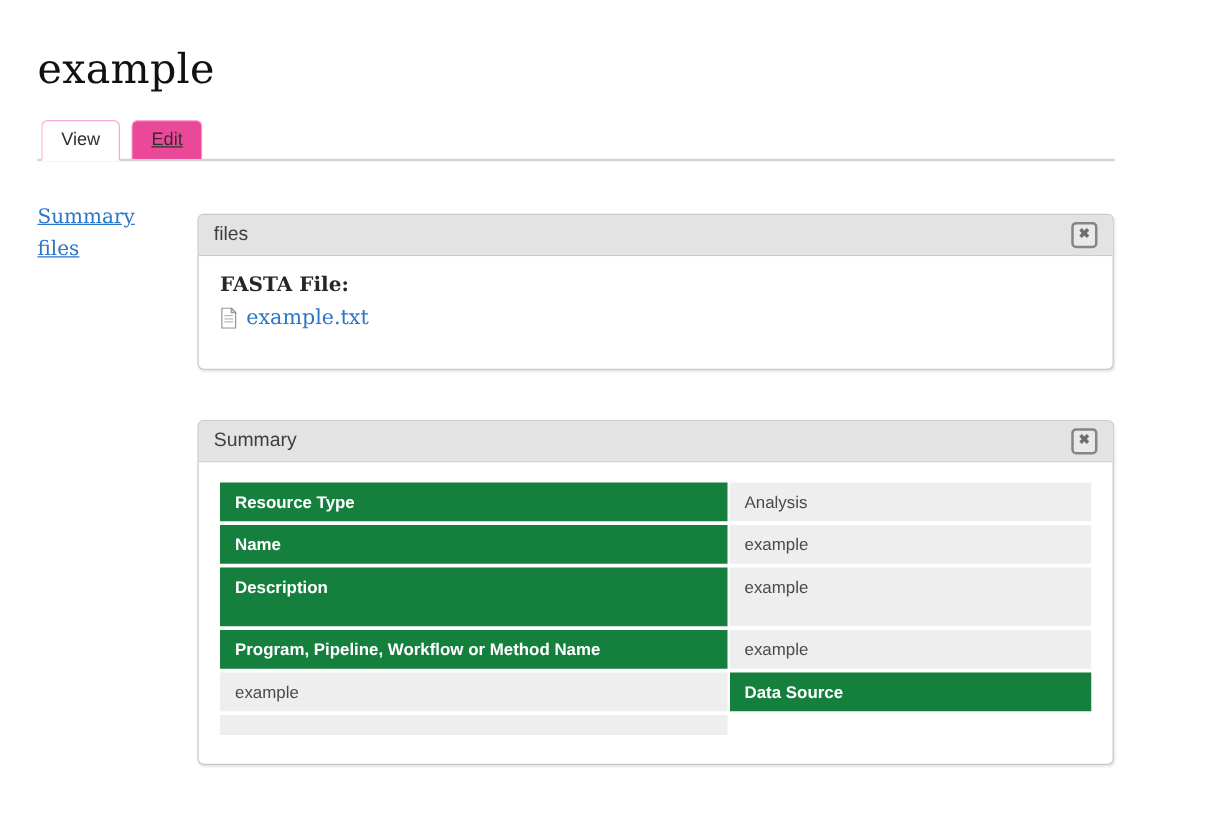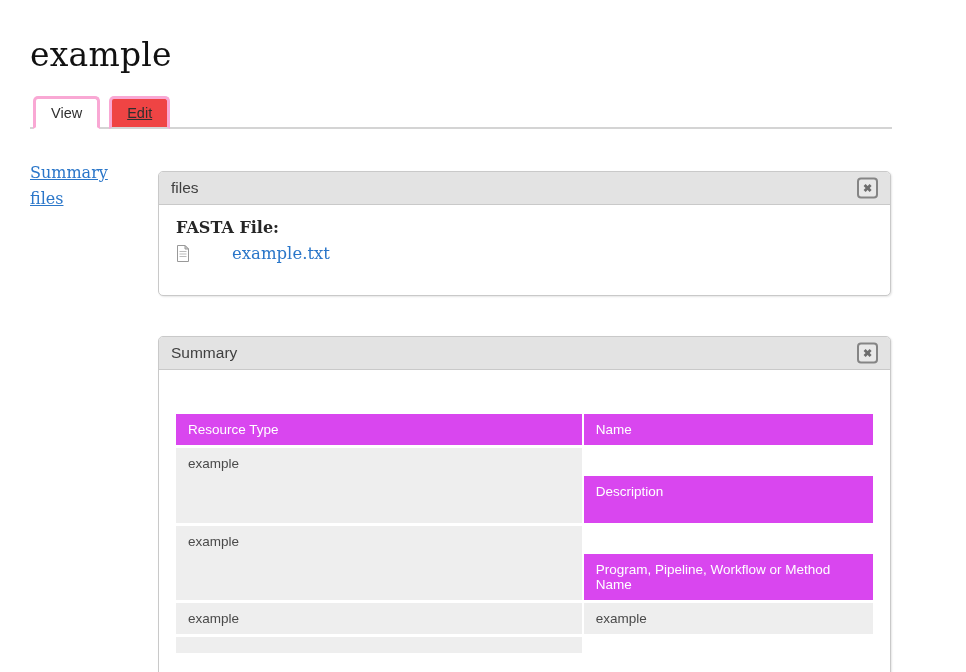--- a/index.html
+++ b/index.html
@@ -24,26 +24,26 @@
     margin: 23px 74px 0 30px;
     border-bottom: 2px solid #d4d4d4;
     padding-left: 3px;
     height: 33px;
   }
   .tab {
     display: flex; align-items: center;
     height: 33px; margin-bottom: -2px; margin-right: 9px;
     padding: 0 15px;
     font-size: 14.5px; color: #2f2f2f;
-    border: 3px solid #f9a8d4;
+    border: 1px solid #f9a8d4;
     border-radius: 5px 5px 0 0;
     cursor: pointer;
   }
   .tab.active { background: #fff; border-bottom: 2px solid #fff; }
-  .tab.inactive { background: #ef4444; border-bottom: 2px solid #d4d4d4; text-decoration: underline; }
+  .tab.inactive { background: #ec4899; border-bottom: 2px solid #d4d4d4; text-decoration: underline; }
 
   
   .content-row { display: flex; margin: 29px 0 0 30px; }
   .sidebar { width: 128px; flex: none; padding-top: 2px; }
   .sidebar a {
     display: block;
     font-family: "DejaVu Serif", serif;
     font-size: 16px; line-height: 26px;
     color: #2a76c9; text-decoration: underline;
     cursor: pointer;
@@ -77,38 +77,38 @@
     font-size: 11px; font-weight: bold; line-height: 1;
     cursor: pointer;
   }
 
   
   .files-body { padding: 13px 16px 32px 17px; }
   .fasta-label {
     font-family: "DejaVu Serif", serif;
     font-weight: bold; font-size: 16px; color: #262626;
   }
-  .file-row { display: flex; align-items: center; margin-top: 7px; gap: 35px; }
+  .file-row { display: flex; align-items: flex-end; margin-top: 7px; }
   .file-icon { flex: none; margin-right: 7px; display: inline-flex; }
   .file-link {
     font-family: "DejaVu Serif", serif;
     font-size: 16.5px; color: #2a76c9; text-decoration: none;
     cursor: pointer;
   }
 
   
   .summary-body { padding: 16px 17px 23px 17px; }
   .summary-table {
     display: grid;
     grid-template-columns: 58.2% 1fr;
     gap: 3px 2px;
   }
   .cell { padding: 8px 12px; font-size: 13.5px; line-height: 15px; }
   .cell-label {
-    background: #d946ef; color: #ffffff; font-weight: normal; margin-top: 28px;
+    background: #15803d; color: #ffffff; font-weight: bold;
   }
   .cell-value { background: #eeeeee; color: #4a4a4a; }
   .tall { min-height: 47px; }
 </style>
 </head>
 <body>
 
 <h1 class="page-title">example</h1>
 
 <div class="tabstrip">
@@ -153,33 +153,35 @@
 
     <div class="panel panel-summary">
       <div class="panel-header">
         <span>Summary</span>
         <span class="close-btn">✖</span>
       </div>
       <div class="summary-body">
         <div class="summary-table">
 
           <div class="cell cell-label">Resource Type</div>
+          <div class="cell cell-value">Analysis</div>
 
           <div class="cell cell-label">Name</div>
           <div class="cell cell-value">example</div>
 
           <div class="cell cell-label tall">Description</div>
           <div class="cell cell-value tall">example</div>
 
           <div class="cell cell-label">Program, Pipeline, Workflow or Method Name</div>
           <div class="cell cell-value">example</div>
 
           <div class="cell cell-value">example</div>
 
 
+          <div class="cell cell-label">Data Source</div>
           <div class="cell cell-value"></div>
 
         </div>
       </div>
     </div>
 
   </div>
 </div>
 
 </body></html>

